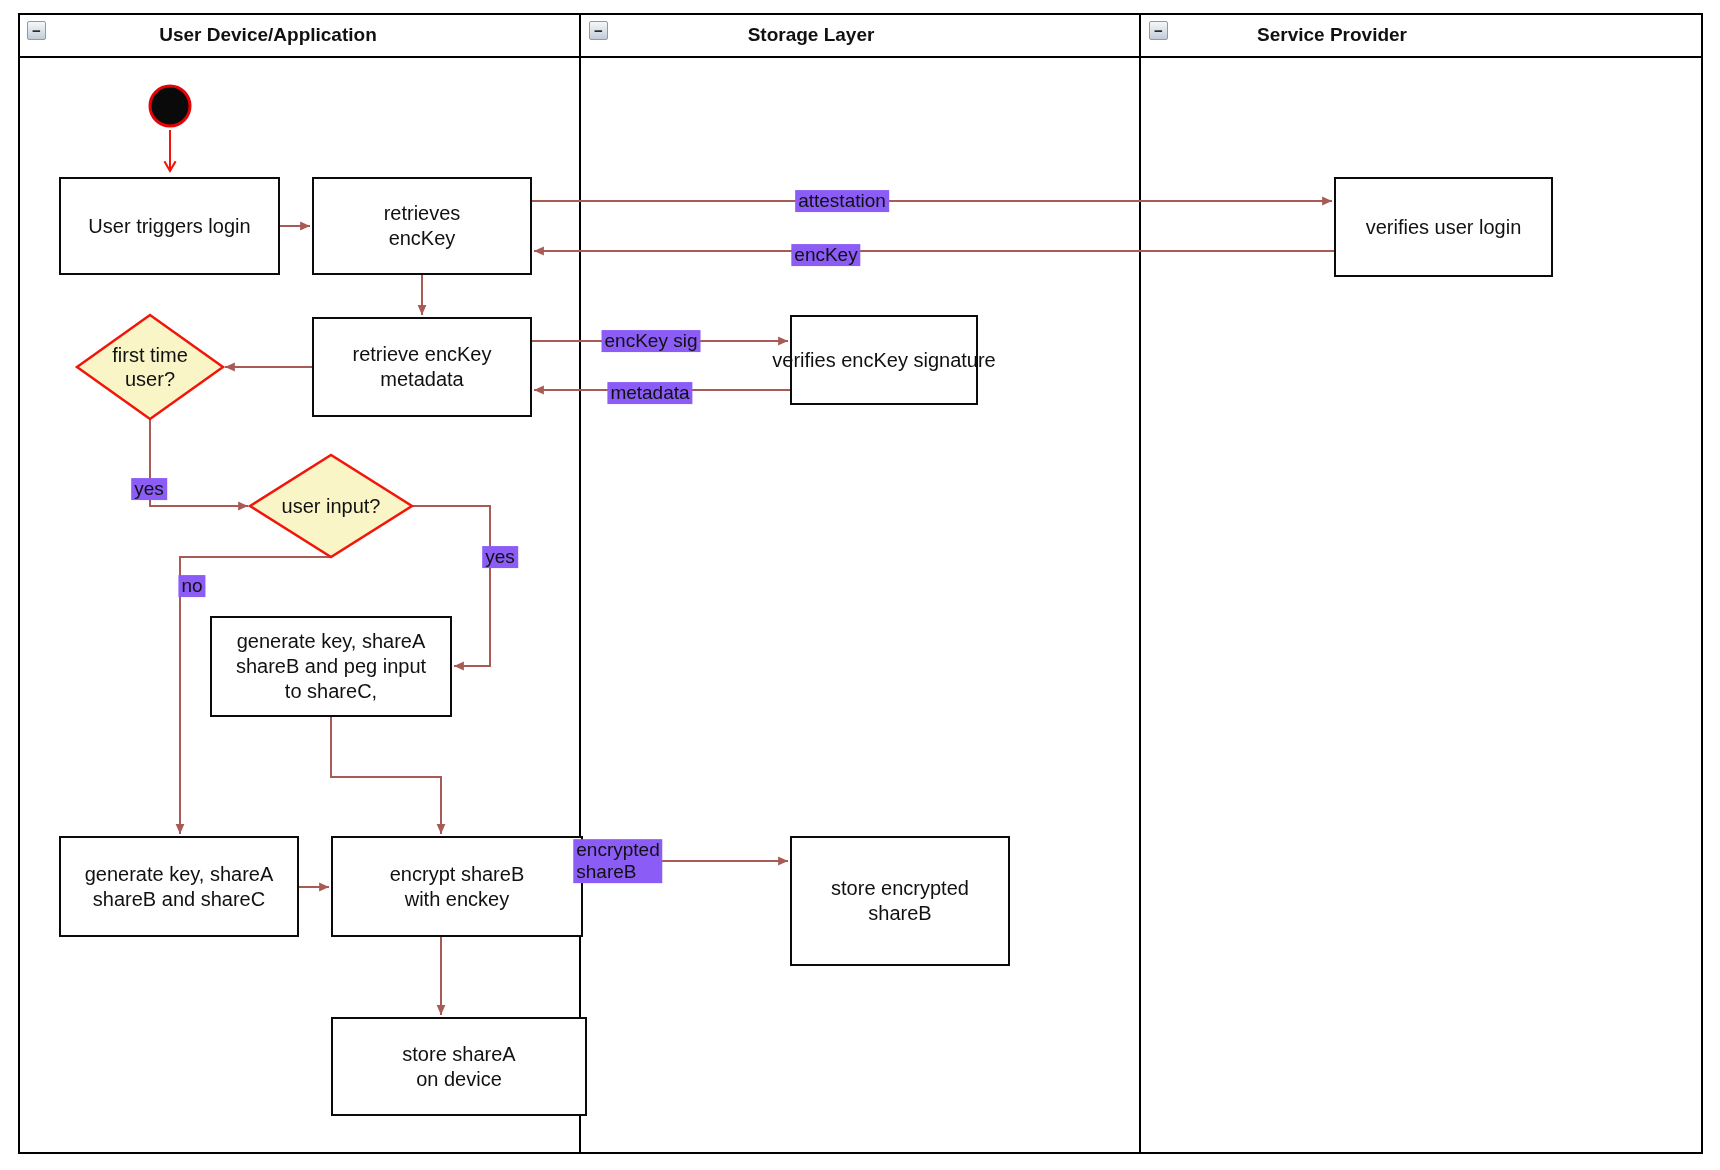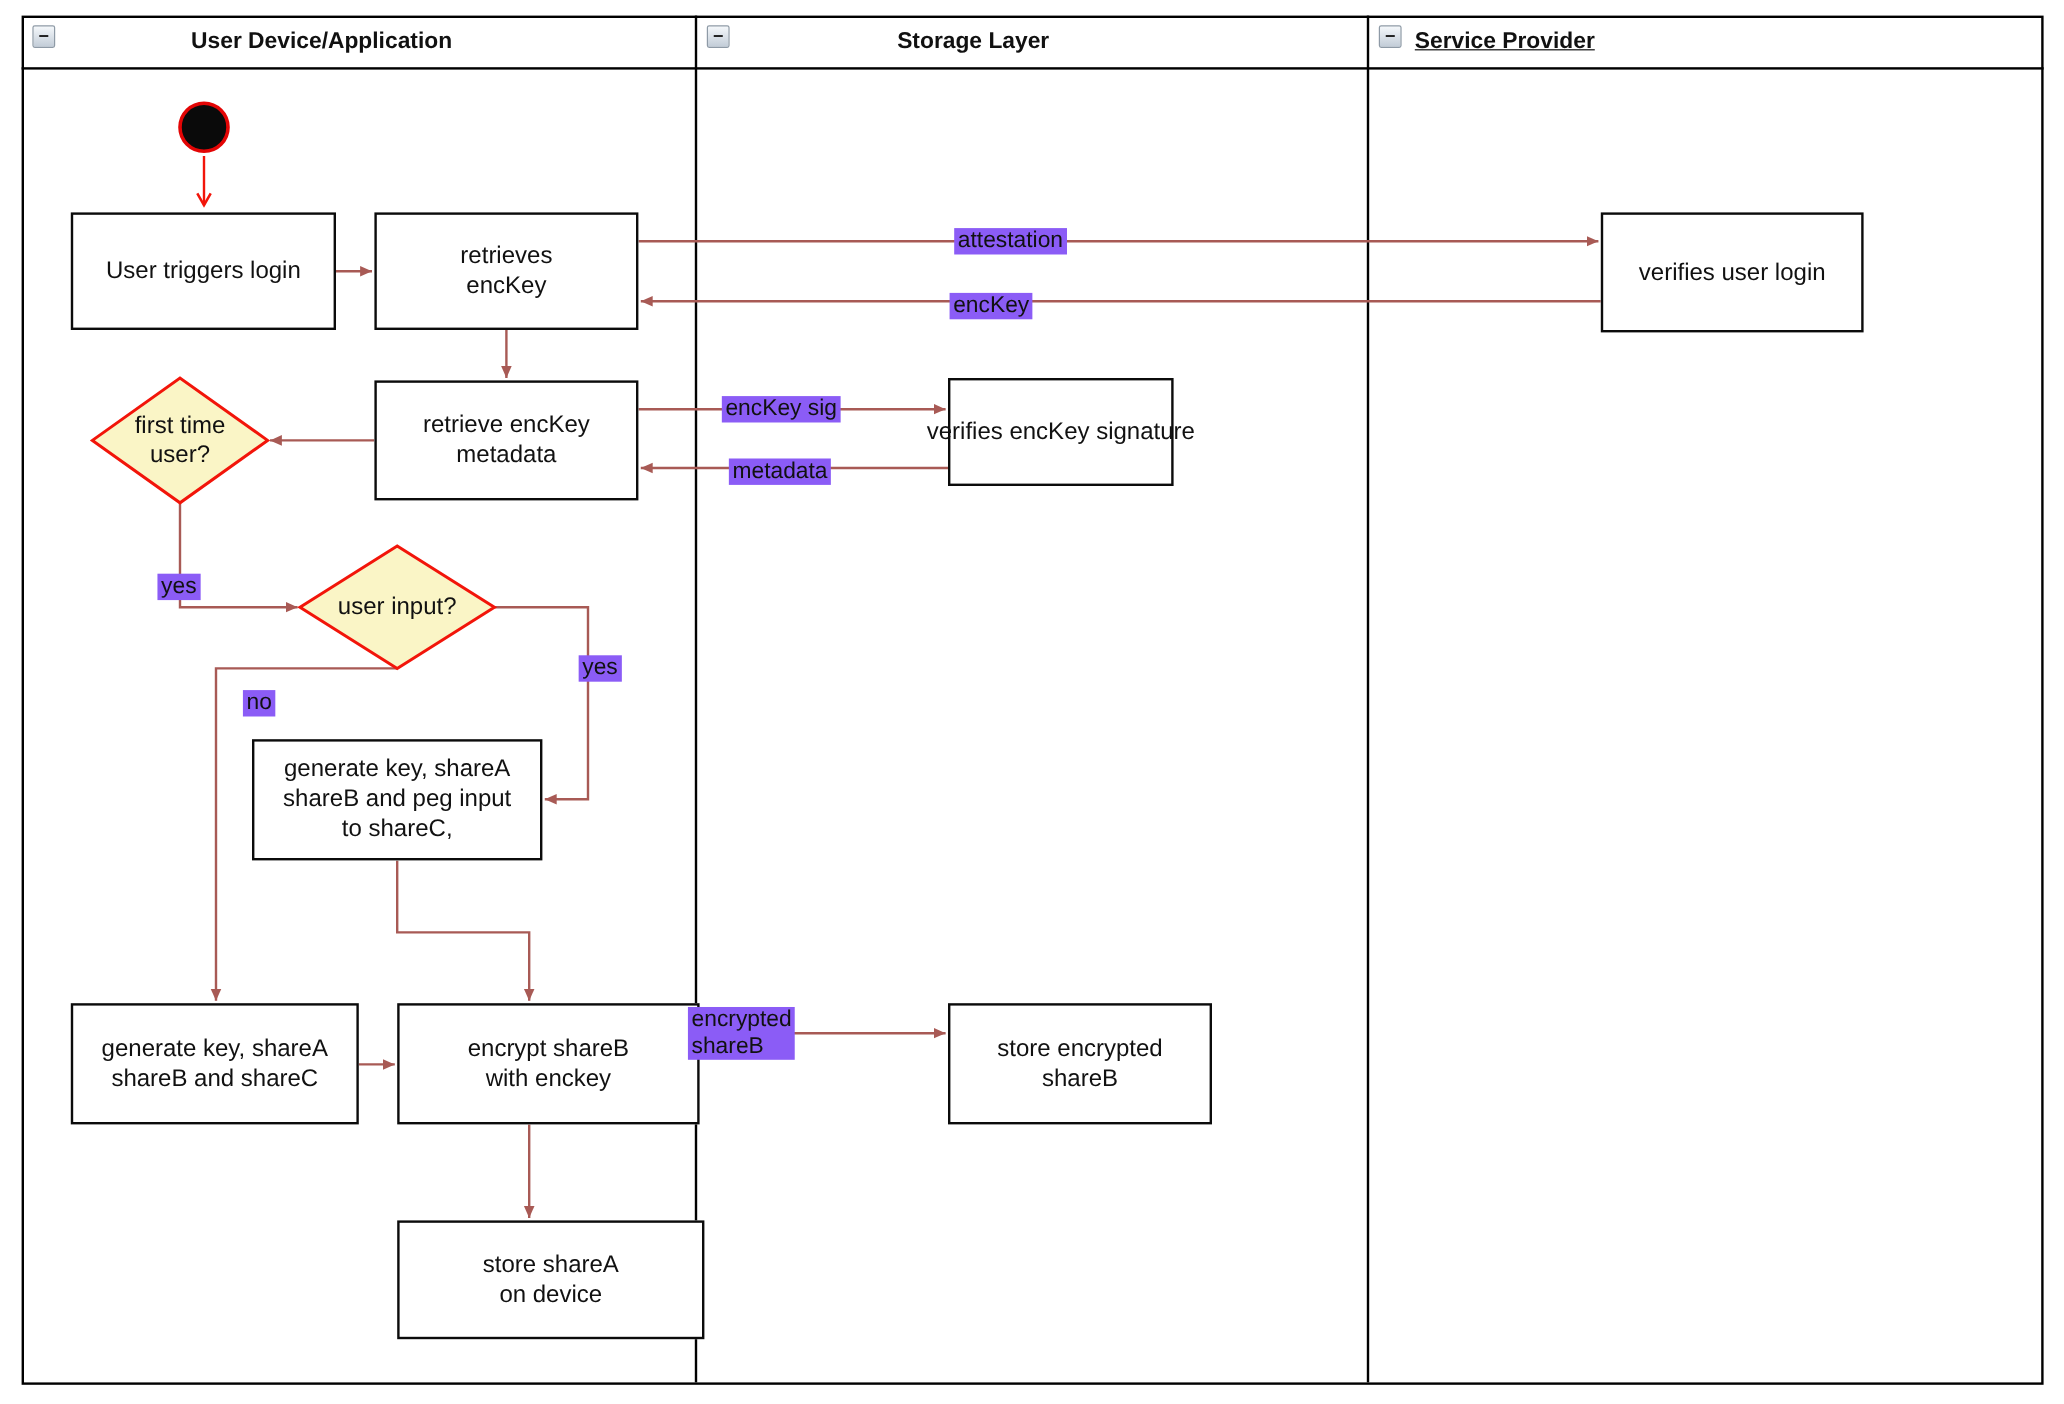--- a/index.html
+++ b/index.html
@@ -39,21 +39,21 @@
       <span>−</span>
     </div>
   <div class="collapse-btn" style="left:589px;">
       <span>−</span>
     </div>
   <div class="collapse-btn" style="left:1149px;">
       <span>−</span>
     </div>
   <div class="lane-title" style="left:268px;">User Device/Application</div>
   <div class="lane-title" style="left:811px;text-align:right;">Storage Layer</div>
-  <div class="lane-title" style="left:1254px;text-decoration:underline;">Service Provider</div>
+  <div class="lane-title" style="left:1332px;">Service Provider</div>
 
   <svg class="wires" width="1720" height="1170">
     <defs>
       <marker id="ah" viewBox="0 0 10 10" refX="9" refY="5" markerWidth="5.5" markerHeight="5.5" orient="auto">
         <path d="M0,1 L9,5 L0,9 Z" fill="#A85A55"></path>
       </marker>
       <marker id="av" viewBox="0 0 10 10" refX="8" refY="5" markerWidth="7" markerHeight="7" orient="auto">
         <path d="M1,1 L8,5 L1,9" fill="none" stroke="#F2150A" stroke-width="1.5"></path>
       </marker>
     </defs>
@@ -89,31 +89,31 @@
   <div class="node" style="left:210px;top:616px;width:242px;height:101px;">generate key, shareA
 shareB and peg input
 to shareC,</div>
   <div class="node" style="left:59px;top:836px;width:240px;height:101px;">generate key, shareA
 shareB and shareC</div>
   <div class="node" style="left:331px;top:836px;width:252px;height:101px;">encrypt shareB
 with enckey</div>
   <div class="node" style="left:331px;top:1017px;width:256px;height:99px;">store shareA
 on device</div>
   <div class="node nowrap" style="left:790px;top:315px;width:188px;height:90px;">verifies encKey signature</div>
-  <div class="node" style="left:790px;top:836px;width:220px;height:101px;">store encrypted
+  <div class="node" style="left:790px;top:836px;width:220px;height:130px;">store encrypted
 shareB</div>
   <div class="node" style="left:1334px;top:177px;width:219px;height:100px;">verifies user login</div>
 
   <div class="dtext" style="left:150px;top:367px;">first time
 user?</div>
   <div class="dtext" style="left:331px;top:506px;">user input?</div>
 
   <div class="elabel" style="left:842px;top:201px;">attestation</div>
   <div class="elabel" style="left:826px;top:255px;">encKey</div>
   <div class="elabel" style="left:651px;top:341px;">encKey sig</div>
   <div class="elabel" style="left:650px;top:393px;">metadata</div>
   <div class="elabel" style="left:149px;top:489px;">yes</div>
-  <div class="elabel" style="left:192px;top:586px;margin-left:24px;">no</div>
+  <div class="elabel" style="left:192px;top:586px;">no</div>
   <div class="elabel" style="left:500px;top:557px;">yes</div>
   <div class="elabel" style="left:618px;top:861px;">encrypted
 shareB</div>
 
 </div>
 
 </body></html>

